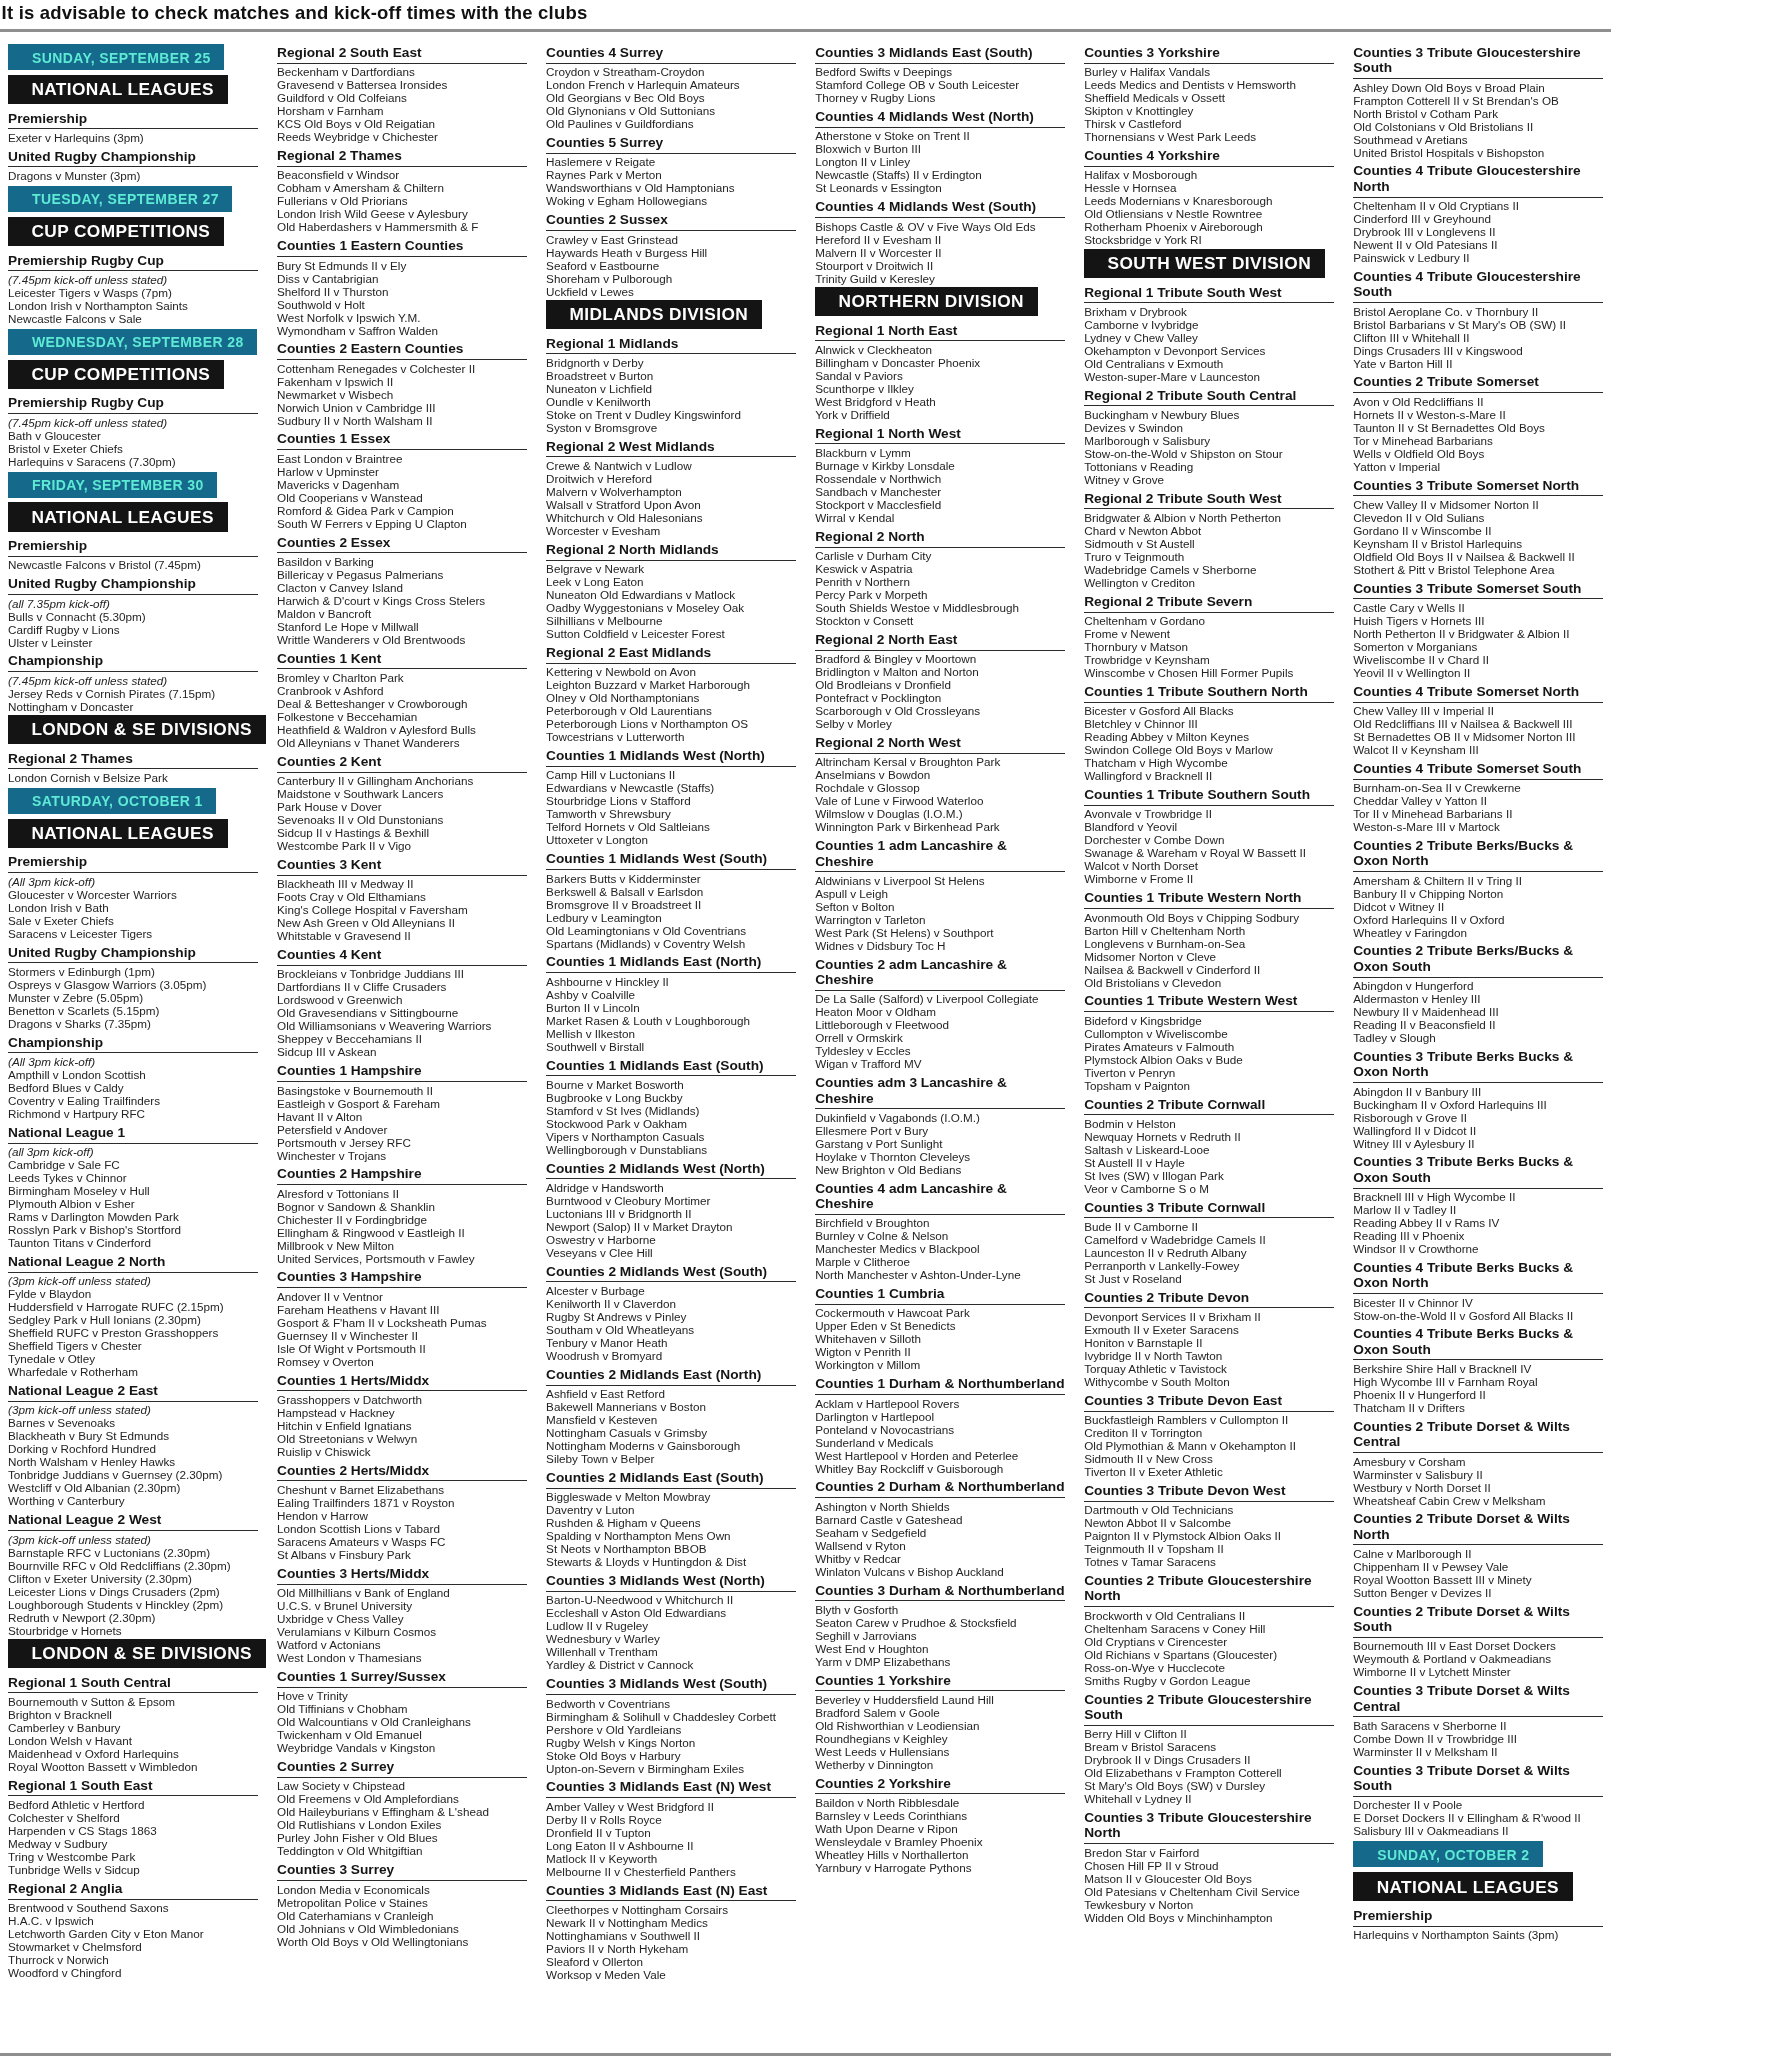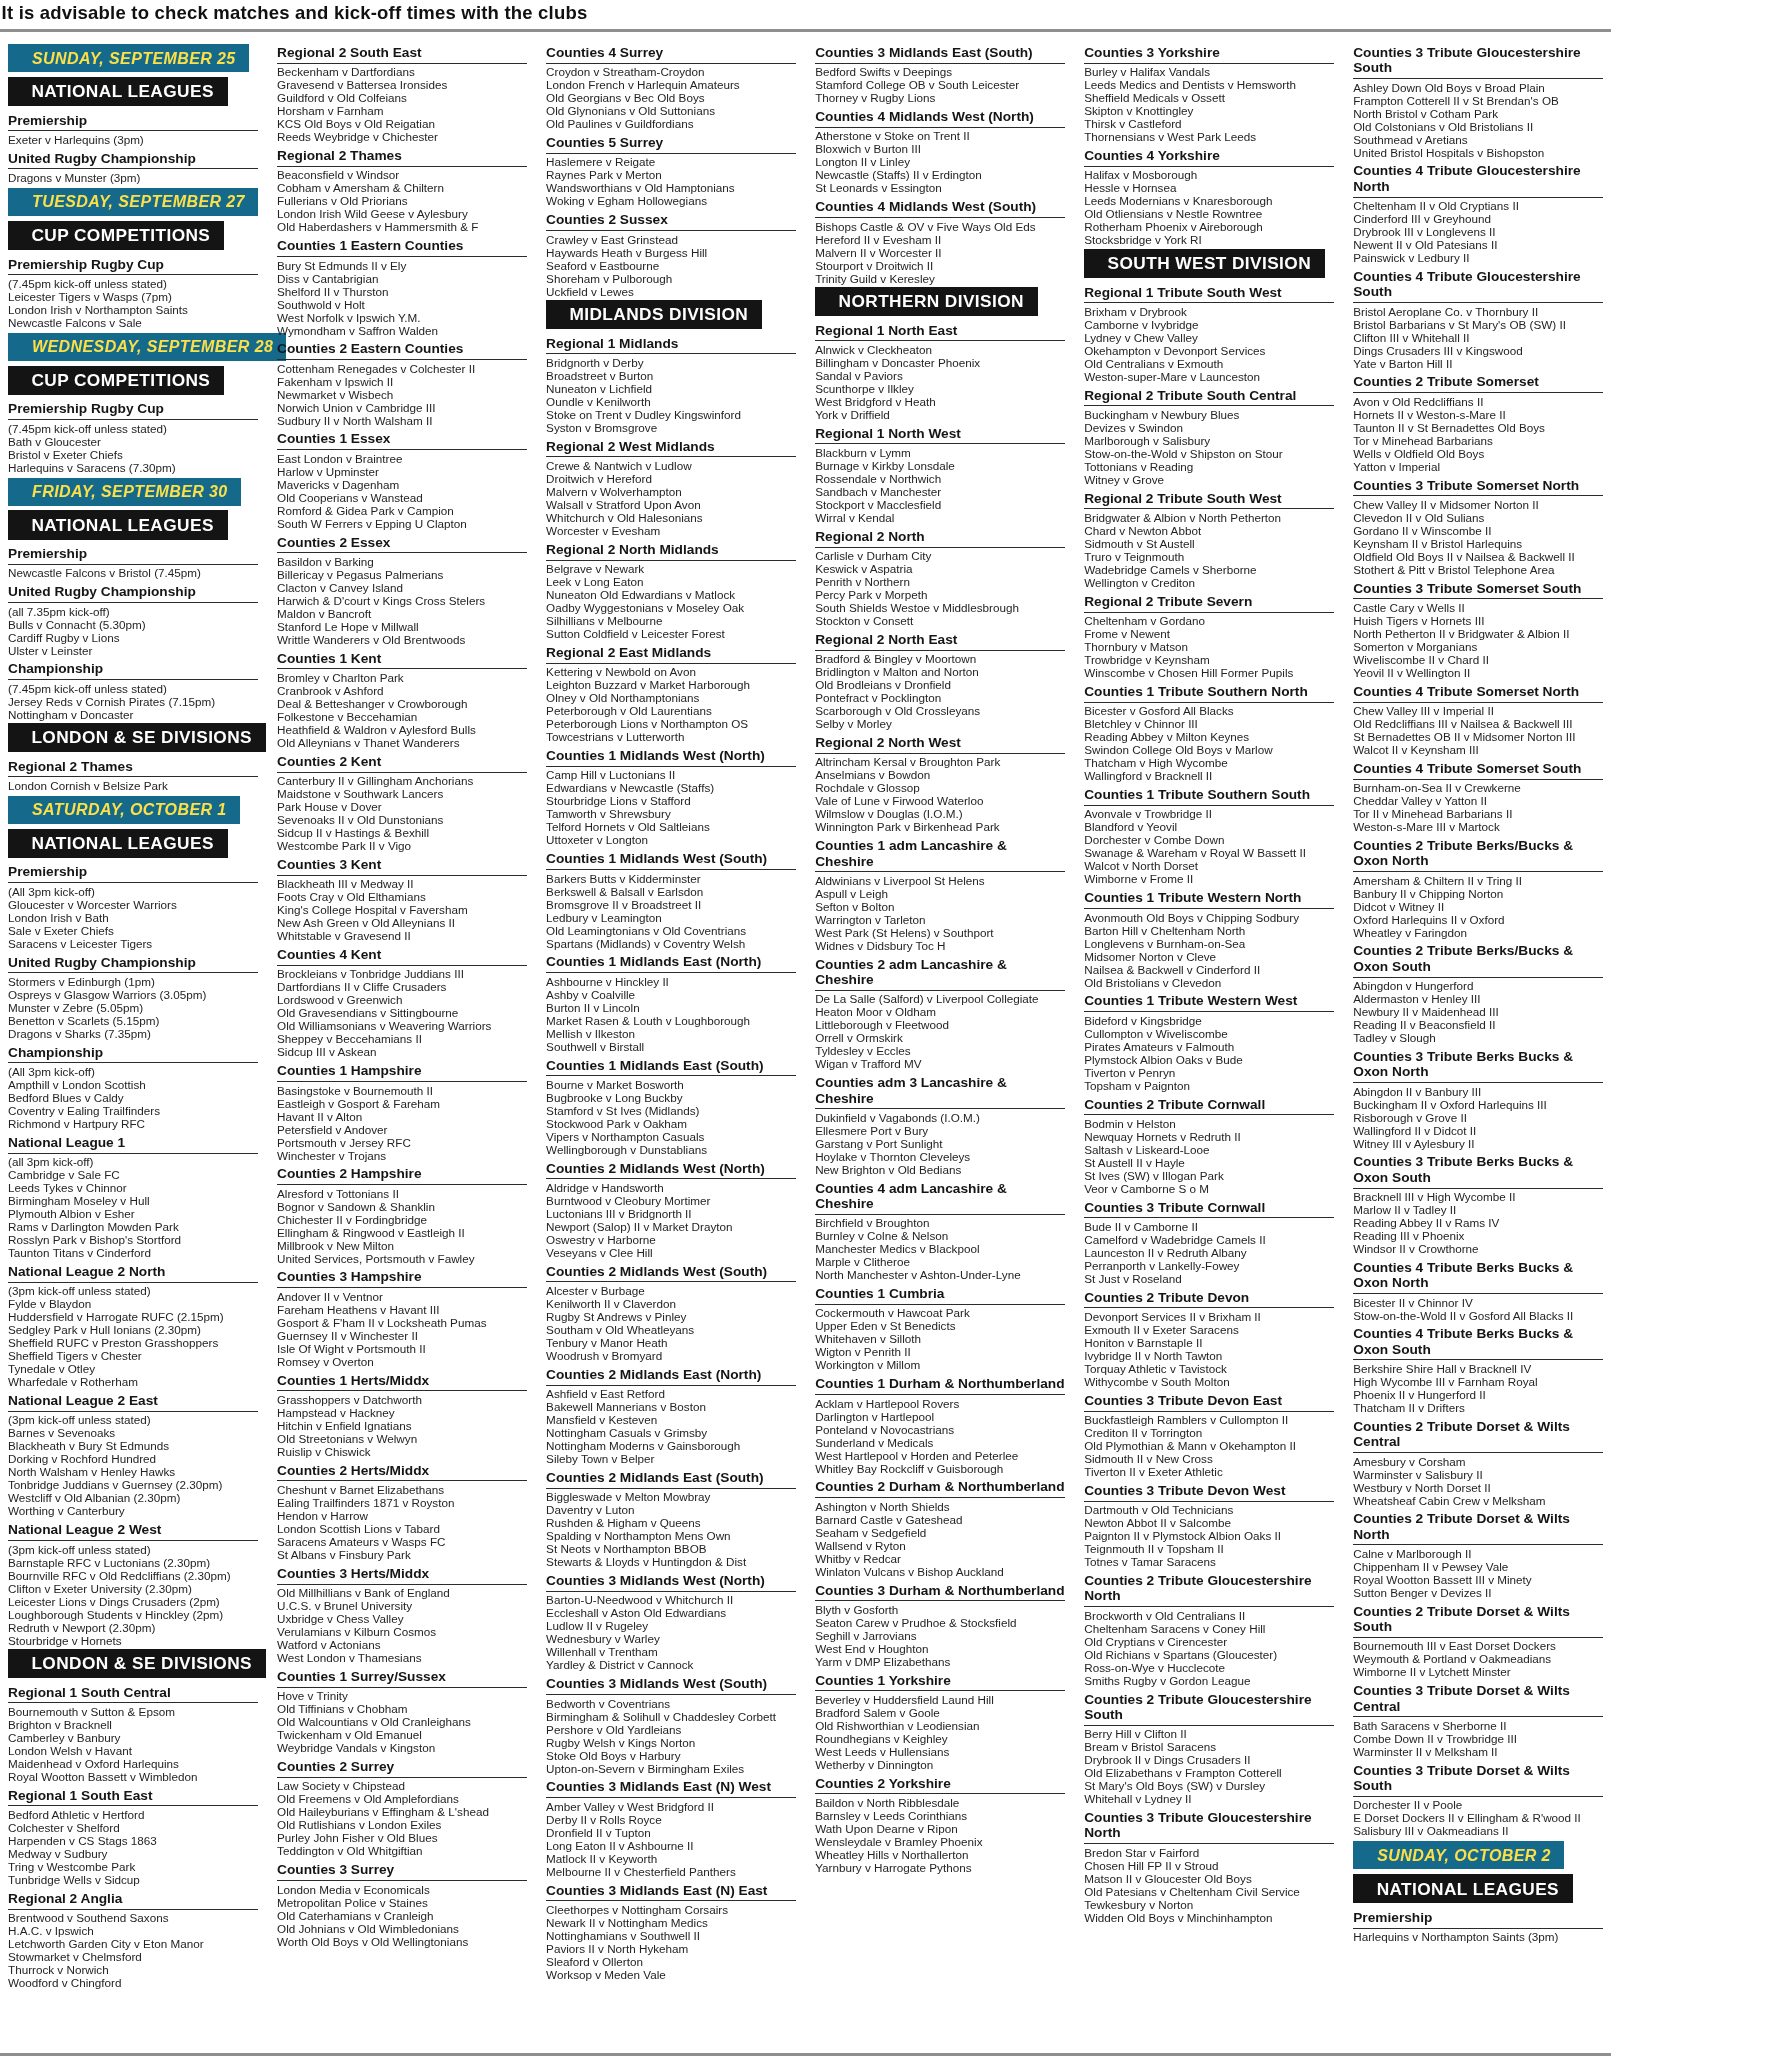--- a/index.html
+++ b/index.html
@@ -14,38 +14,37 @@
     font-size:18.5px; font-weight:bold; color:#111;
     padding:2.4px 0 4.8px 1.6px; letter-spacing:0.2px;
   }
   .top-rule { border-top:3.2px solid #8f8f8f; }
   .bottom-rule { position:absolute; left:0; right:0; bottom:8px; border-top:3.2px solid #8f8f8f; }
   .columns {
     display:flex; gap:19.3px; padding:8px 8px 0 8px; align-items:flex-start;
   }
   .col { flex:1 1 0; min-width:0; }
   .date-banner {
-    display:inline-block; background:var(--teal,#15698b); color:#fde047;
-    font-weight:bold; font-size:16px; line-height:1;
+    display:inline-block; background:var(--teal,#15698b); color:#5eead4;
+    font-weight:bold; font-size:14px; line-height:1;
     padding:6.4px 13px 5.6px 24px; margin:4px 0 2.4px 0; letter-spacing:0.4px;
     white-space:nowrap;
-    font-style:italic;
   }
   .division-banner {
     display:inline-block; background:var(--ink,#141414); color:#ffffff;
     font-weight:bold; font-size:17.3px; line-height:1;
     padding:6.4px 13.7px 5.6px 23.4px; margin:2.4px 0 1.6px 0; letter-spacing:0.4px;
     white-space:nowrap;
   }
   .section { margin-top:4.8px; }
   .section-title {
     font-size:13.7px; font-weight:bold; line-height:1.12; color:#151515;
     padding-bottom:2.4px; border-bottom:1.6px solid #2b2b2b; margin-bottom:1.6px;
   }
-  .kickoff-note { font-size:11.7px; line-height:13px; color:#242424; }
+  .kickoff-note { font-style:italic; font-size:11.7px; line-height:13px; color:#242424; }
   .fixture { font-size:11.7px; line-height:13px; color:#242424; }
 </style>
 </head>
 <body>
 
 <div class="page">
   <div class="strapline">It is advisable to check matches and kick-off times with the clubs</div>
   <div class="top-rule"></div>
   <div class="columns" id="columns">
       <div class="col"><div class="date-banner">SUNDAY, SEPTEMBER 25</div><div class="division-banner">NATIONAL LEAGUES</div><section class="section">

